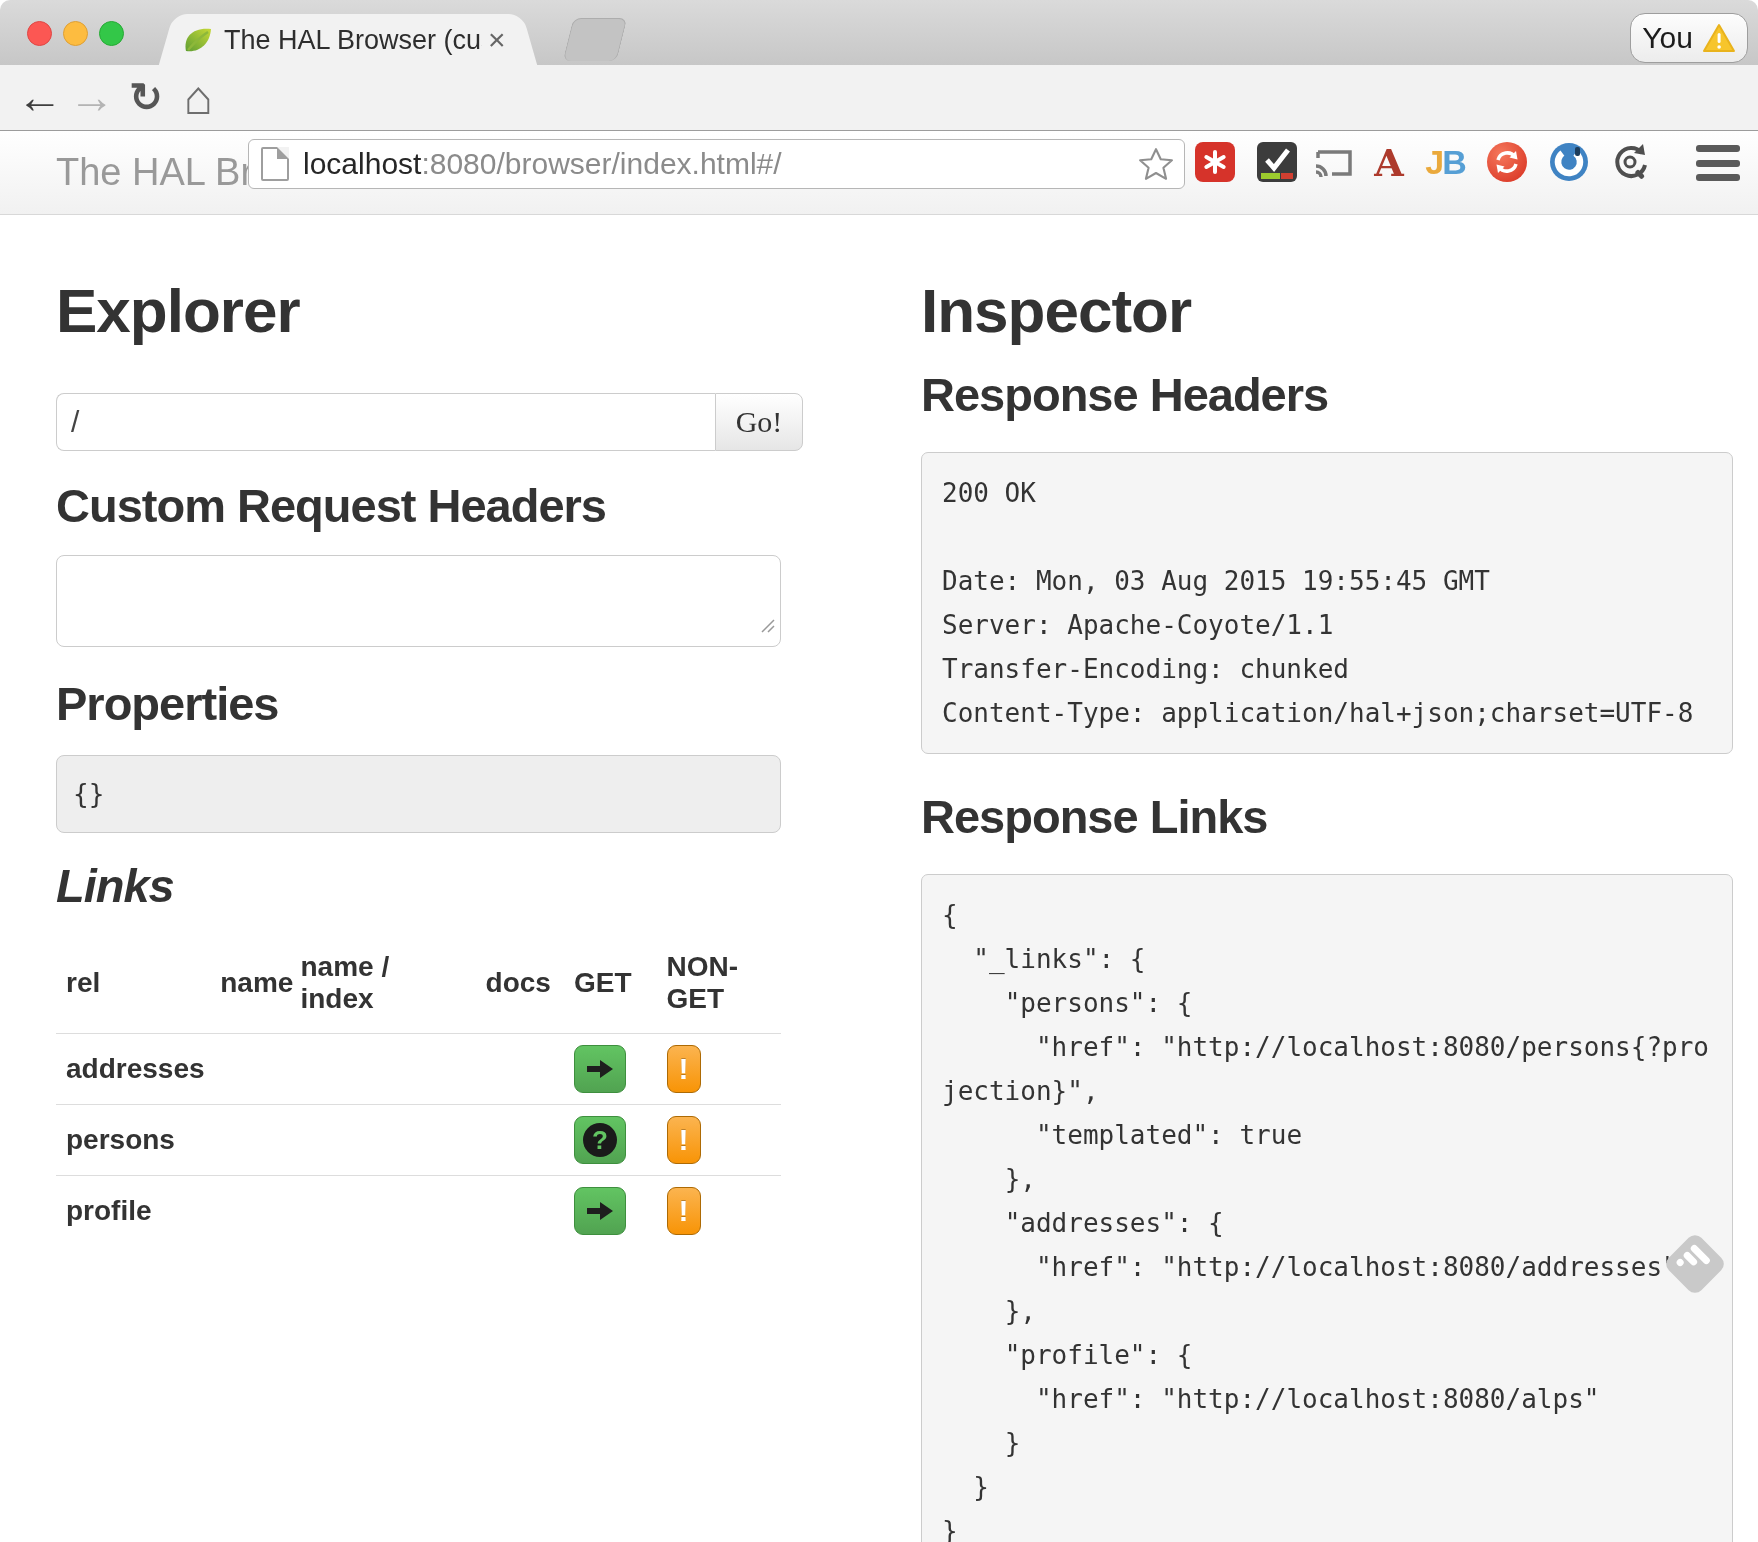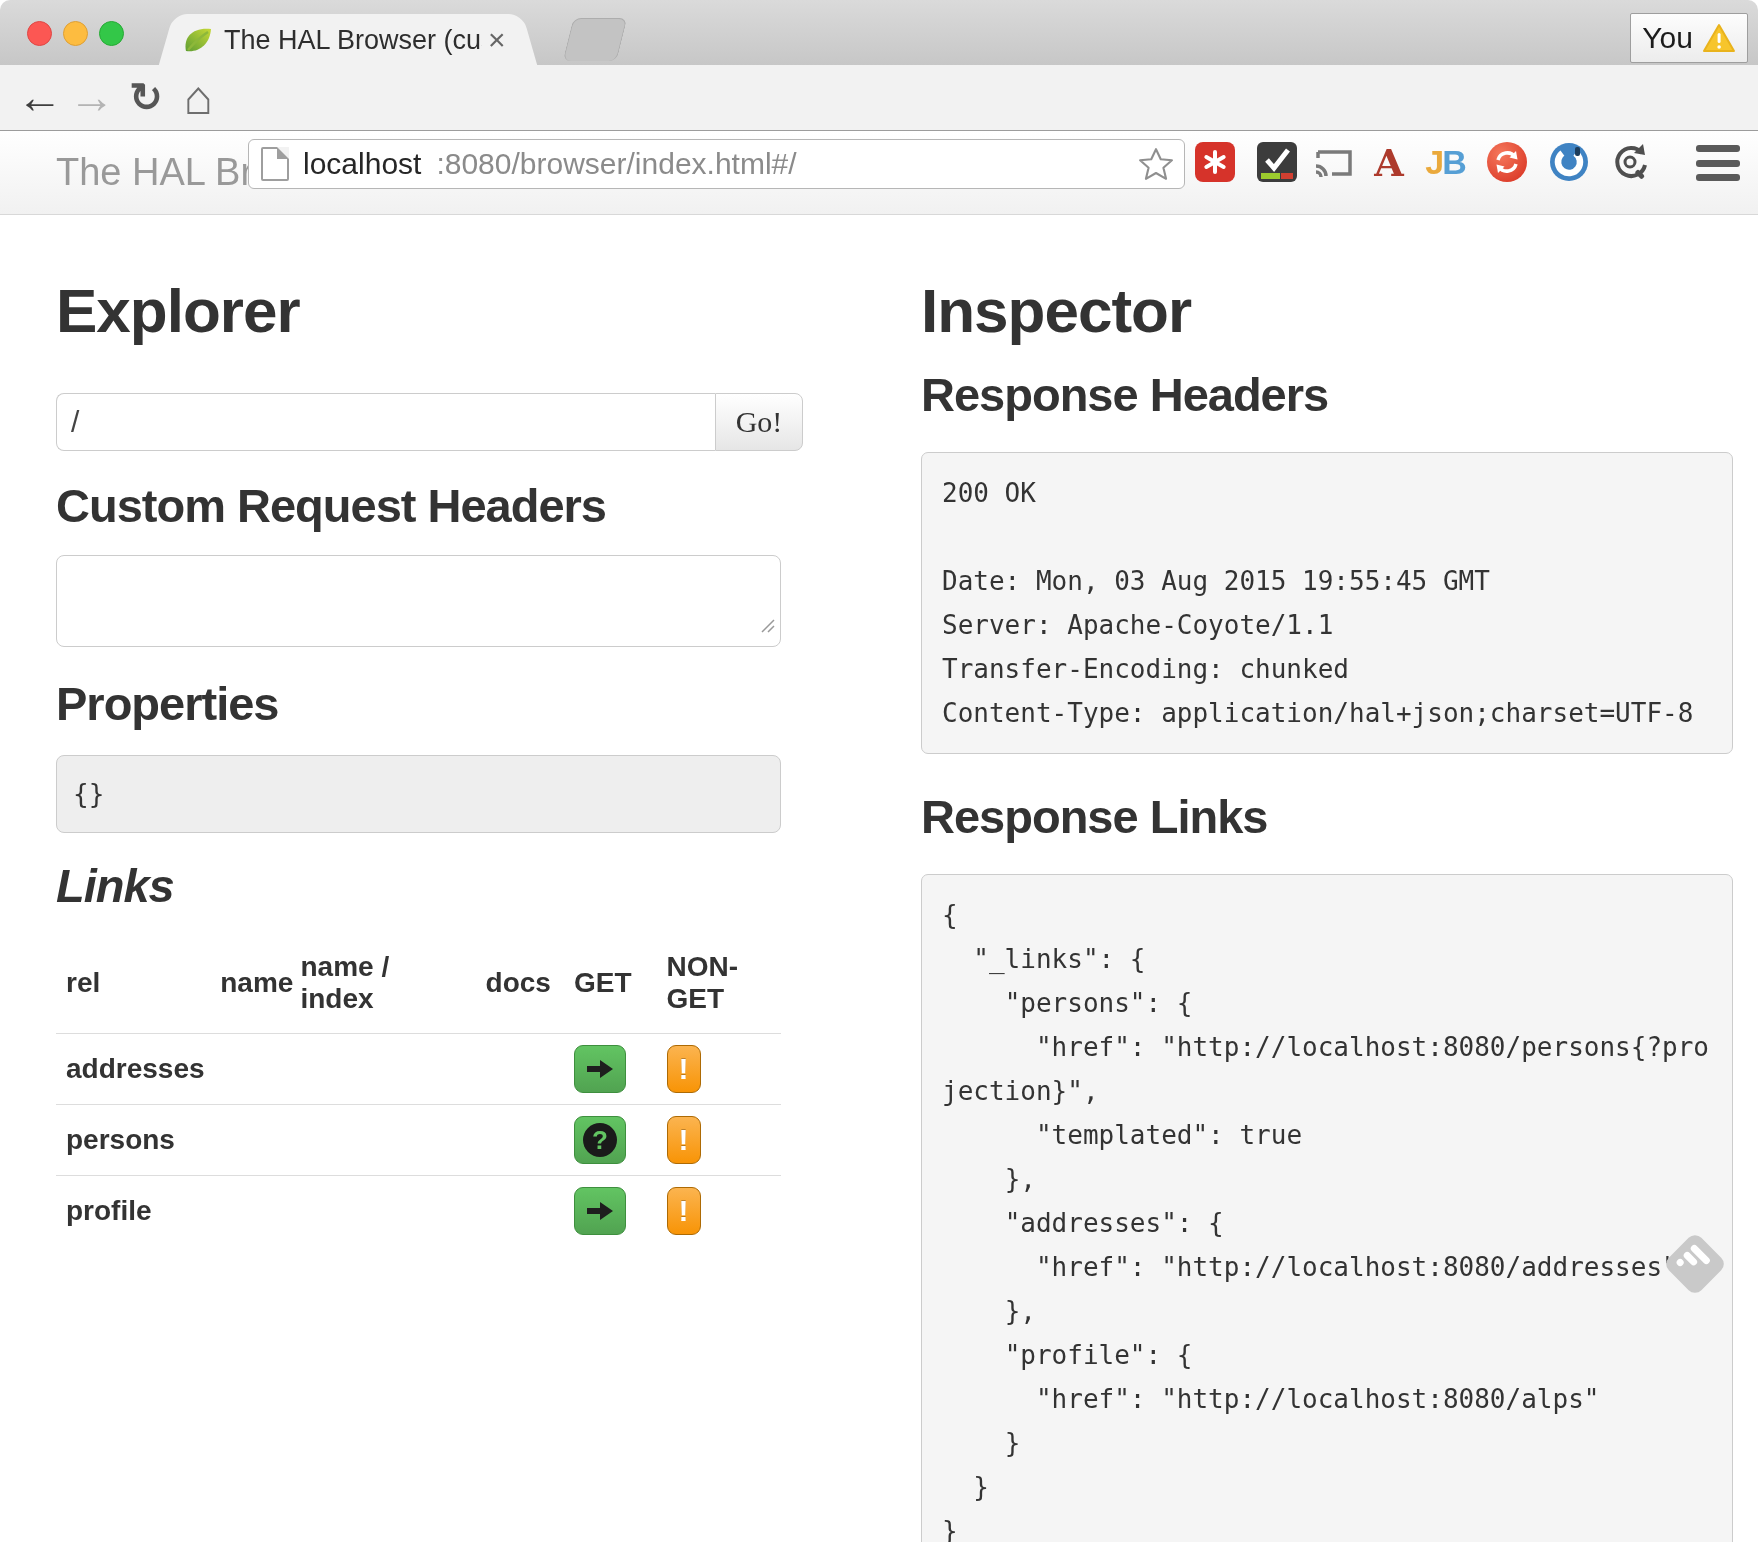--- a/index.html
+++ b/index.html
@@ -16,39 +16,39 @@
   .t-green{left:99px;background:#33c748;border:1px solid #27aa35;}
   .tab{position:absolute;left:188px;top:14px;width:320px;height:52px;background:#f2f2f2;z-index:3;}
   .tab::before,.tab::after{content:"";position:absolute;top:0;width:34px;height:52px;background:#f2f2f2;}
   .tab::before{left:-22px;transform:skewX(-16deg);border-top-left-radius:14px;}
   .tab::after{right:-22px;transform:skewX(16deg);border-top-right-radius:14px;}
   .tab-inner{position:absolute;left:-8px;right:-8px;top:0;height:52px;display:flex;align-items:center;z-index:4;}
   .tab-title{font-size:27px;color:#2e2e2e;white-space:nowrap;overflow:hidden;width:258px;margin-left:10px;}
   .tab-close{font-size:30px;color:#666;margin-left:6px;line-height:1;}
   .newtab-stub{position:absolute;left:568px;top:18px;width:52px;height:42px;background:#c3c3c3;
     border:1px solid #adadad;border-bottom:none;border-radius:8px;transform:skewX(-14deg);}
-  .you-btn{position:absolute;right:10px;top:13px;width:116px;height:48px;border:1px solid #9e9e9e;border-radius:2px;
+  .you-btn{position:absolute;right:10px;top:13px;width:116px;height:48px;border:1px solid #9e9e9e;border-radius:15px;
     background:linear-gradient(#fdfdfd,#ececec);display:flex;align-items:center;justify-content:center;gap:9px;}
   .you-label{font-size:30px;color:#1b1b1b;}
 
   
   .toolbar{position:absolute;left:0;top:65px;width:1758px;height:65px;background:#f2f2f2;border-bottom:1px solid #9c9c9c;z-index:2;}
   .nav-ic{position:absolute;top:0;height:64px;display:flex;align-items:center;justify-content:center;font-weight:bold;}
   .ic-back{left:14px;width:52px;font-size:46px;color:#3f3f3f;}
   .ic-fwd{left:66px;width:52px;font-size:46px;color:#b4b4b4;}
   .ic-reload{left:122px;width:48px;font-size:40px;color:#565656;}
   .ic-home{left:172px;width:52px;font-size:48px;color:#6e6e6e;font-weight:normal;}
   .urlbar{position:absolute;left:248px;top:74px;width:935px;height:48px;background:#fff;border:1px solid #b6b6b6;
     border-radius:6px;display:flex;align-items:center;}
   .page-ic{position:relative;width:24px;height:30px;border:2px solid #9e9e9e;border-radius:2px;background:#fff;margin:0 14px 0 12px;}
   .page-ic::after{content:"";position:absolute;right:-2px;top:-2px;border:6px solid #f2f2f2;
     border-left-color:#9e9e9e;border-bottom-color:#9e9e9e;}
   .url-text{font-size:30px;white-space:nowrap;}
   .url-host{color:#262626;}
-  .url-rest{color:#8b8b8b;margin-left:15px;}
+  .url-rest{color:#8b8b8b;}
   .star{margin-left:auto;margin-right:10px;display:flex;}
   .ext{position:absolute;top:76px;width:42px;height:42px;display:flex;align-items:center;justify-content:center;}
   .ext-sq{width:40px;height:40px;border-radius:8px;display:flex;align-items:center;justify-content:center;position:relative;overflow:hidden;}
   .lastpass{background:#d6332a;}
   .checker{background:#3c3c3c;border-radius:6px;}
   .letterA{font-family:"DejaVu Serif",serif;font-weight:bold;font-size:38px;color:#ad3a2c;}
   .jb{font-weight:bold;font-size:34px;letter-spacing:-2px;}
   .jb .j{color:#eaa93c;}
   .jb .b{color:#569fd5;}
   .redcirc{width:40px;height:40px;border-radius:50%;background:radial-gradient(circle at 35% 30%,#f5785c,#d62e1e);

